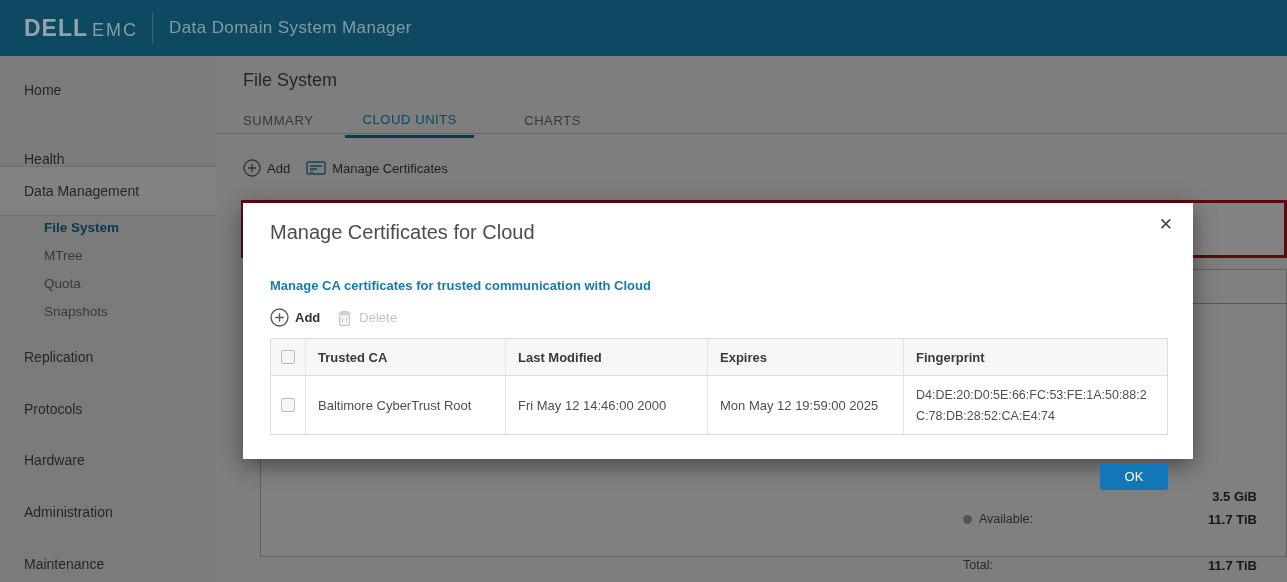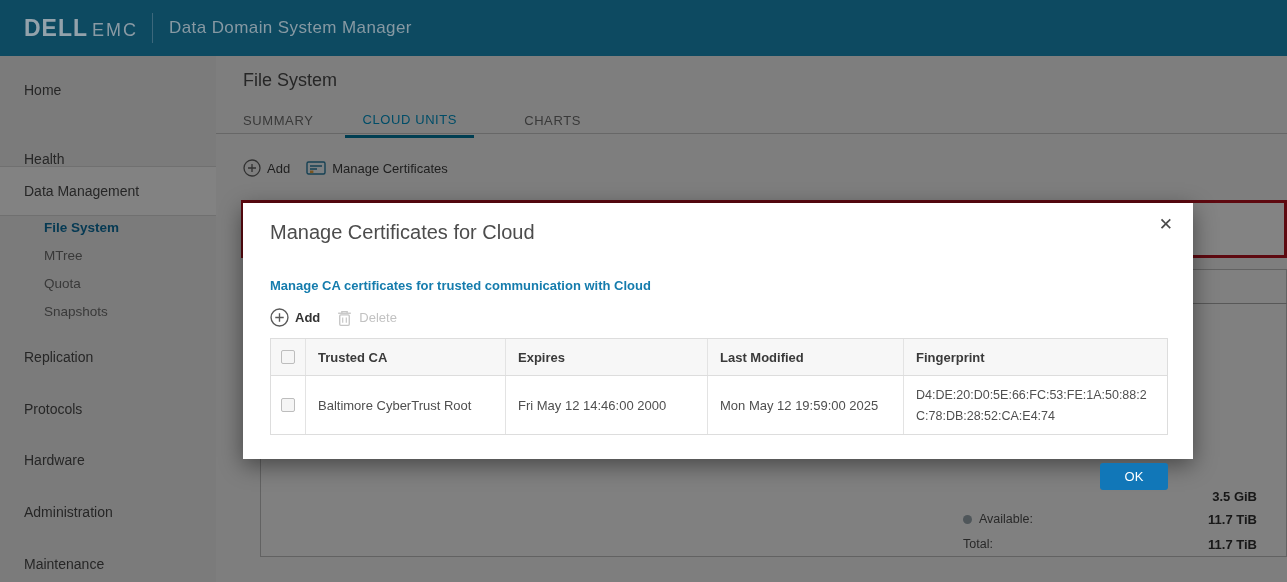--- a/index.html
+++ b/index.html
@@ -142,21 +142,21 @@
     <span class="stats-label"></span>
     <span class="stats-value">3.5 GiB</span>
   </div>
   <div class="stats-row" style="top:510px;">
     <span class="stats-label">
       <span class="legend-dot"></span>
       <span>Available:</span>
     </span>
     <span class="stats-value">11.7 TiB</span>
   </div>
-  <div class="stats-row" style="top:535px;">
+  <div class="stats-row" style="top:556px;">
     <span class="stats-label">Total:</span>
     <span class="stats-value">11.7 TiB</span>
   </div>
 
   <div class="overlay"></div>
 
   <div class="modal">
     <div class="modal-title">Manage Certificates for Cloud</div>
     <div class="modal-close">✕</div>
     <div class="modal-subtitle">Manage CA certificates for trusted communication with Cloud</div>
@@ -183,22 +183,22 @@
         <span class="tool-label">Delete</span>
       </div>
     </div>
 
     <div class="cert-table">
       <div class="t-row t-head">
         <div class="t-cell">
           <span class="checkbox"></span>
         </div>
         <div class="t-cell">Trusted CA</div>
+        <div class="t-cell">Last Modified</div>
         <div class="t-cell">Expires</div>
-        <div class="t-cell">Last Modified</div>
         <div class="t-cell">Fingerprint</div>
       </div>
       <div class="t-row t-body">
         <div class="t-cell">
           <span class="checkbox"></span>
         </div>
         <div class="t-cell">Baltimore CyberTrust Root</div>
         <div class="t-cell">Fri May 12 14:46:00 2000</div>
         <div class="t-cell">Mon May 12 19:59:00 2025</div>
         <div class="t-cell fingerprint">D4:DE:20:D0:5E:66:FC:53:FE:1A:50:88:2C:78:DB:28:52:CA:E4:74</div>

